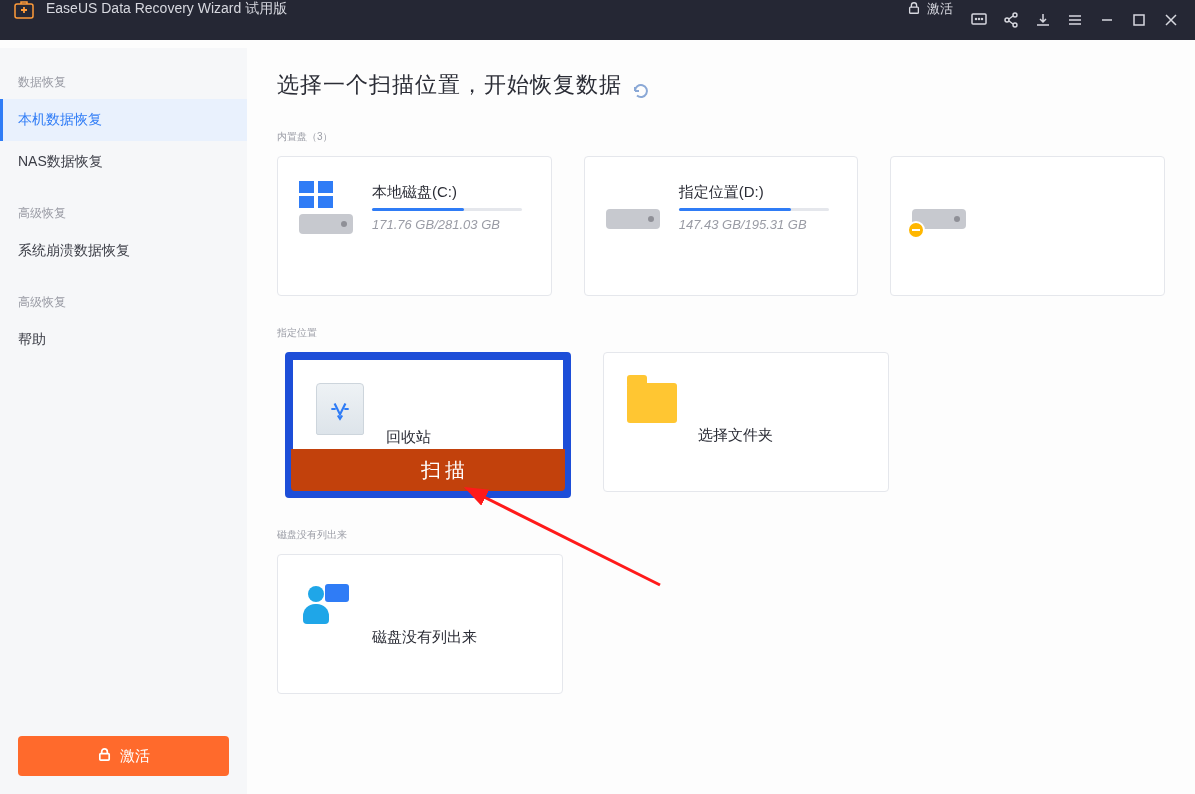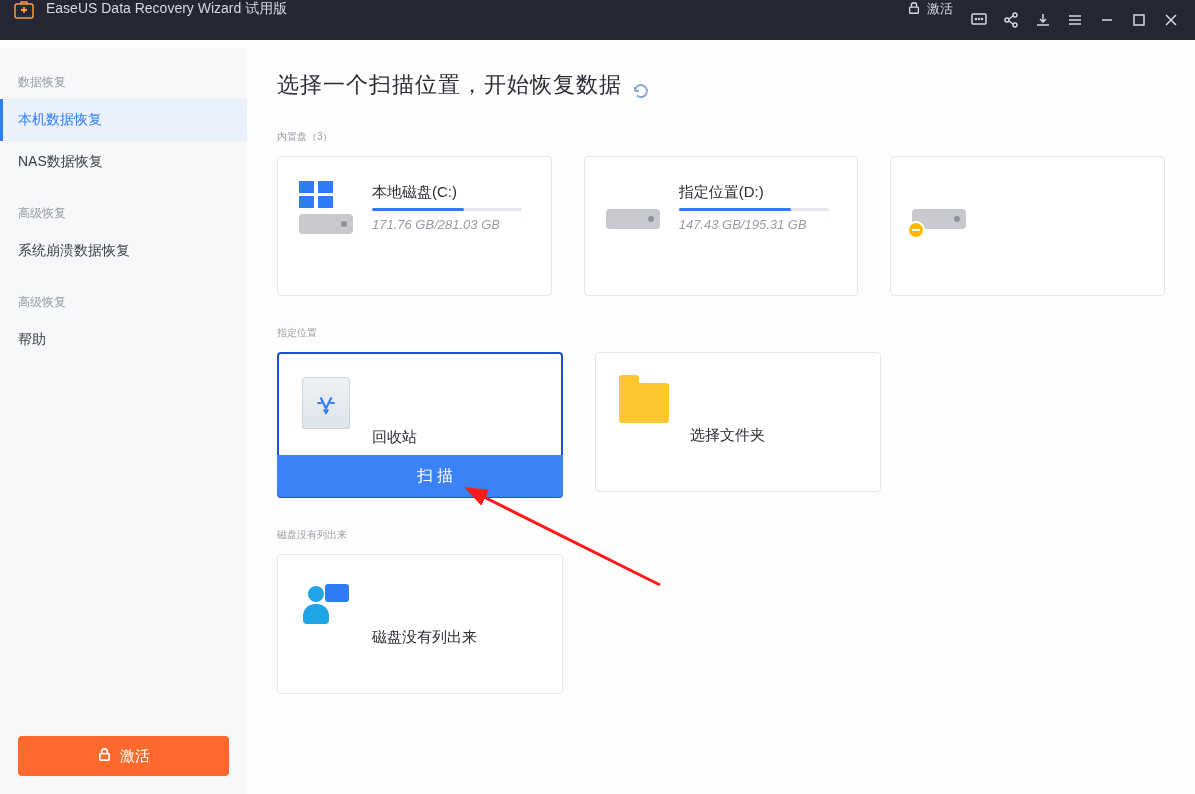--- a/index.html
+++ b/index.html
@@ -32,28 +32,28 @@
 .main { flex:1; padding:30px 30px 0 30px; overflow:auto; background:#fdfdfd; }
 .page-title-row { display:flex; align-items:flex-end; gap:10px; margin-bottom:30px; }
 .page-title { font-size:22px; color:#2b2d36; font-weight:500; letter-spacing:1px; }
 .refresh-ico { width:18px; height:18px; cursor:pointer; }
 .refresh-ico svg { width:18px; height:18px; stroke:#8aa8d6; fill:none; stroke-width:2; }
 
 .section-label { font-size:10px; color:#9a9ca5; margin-bottom:12px; }
 
 .card-row { display:flex; gap:32px; margin-bottom:30px; }
 .card { width:286px; height:140px; border:1px solid #e5e7ec; border-radius:4px; background:#fff; padding:22px 20px 0 20px; display:flex; gap:18px; cursor:pointer; position:relative; }
-.card.sel { border:2px solid #1d4ed8; padding:21px 19px 0 19px; height:146px; }
+.card.sel { border:8px solid #1d4ed8; padding:21px 19px 0 19px; height:146px;margin-left:8px; }
 .card .iconbox { width:56px; height:56px; flex:0 0 56px; display:flex; align-items:center; justify-content:center; }
 .card .ctext { display:flex; flex-direction:column; gap:6px; padding-top:4px; min-width:0; }
 .card .cname { font-size:15px; color:#2b2d36; }
 .card .csub  { font-size:13px; color:#9a9ca5;font-style:italic; }
 .card .bar { width:150px; height:3px; background:#e5e7ec; border-radius:2px; position:relative; }
 .card .bar .fill { position:absolute; left:0; top:0; height:100%; background:#2f7cf6; border-radius:2px; }
-.card .scan-strip { position:absolute; left:-2px; right:-2px; bottom:-1px; height:42px; background:#3b82f6; color:#fff; display:flex; align-items:center; justify-content:center; font-size:16px; letter-spacing:4px; border-radius:0 0 4px 4px;padding-left:34px; }
+.card .scan-strip { position:absolute; left:-2px; right:-2px; bottom:-1px; height:42px; background:#c2410c; color:#fff; display:flex; align-items:center; justify-content:center; font-size:20px; letter-spacing:4px; border-radius:0 0 4px 4px;padding-left:34px; }
 
 
 .windows-tiles { width:34px; display:grid; grid-template-columns:1fr 1fr; grid-gap:3px; }
 .windows-tiles span { background:#2f7cf6; width:15px; height:12px; }
 .drive-shape { width:54px; height:20px; background:#c7c9cf; border-radius:4px; position:relative; margin-top:6px; }
 .drive-shape::after { content:""; position:absolute; right:6px; top:7px; width:6px; height:6px; border-radius:50%; background:#8f9097; }
 .recycle { width:48px; height:52px; background:linear-gradient(#eef2f5,#dde4ea); border-radius:4px 4px 2px 2px; position:relative; display:flex; align-items:center; justify-content:center; border:1px solid #cdd5dc; }
 .recycle svg { width:26px; height:26px; stroke:#2f7cf6; fill:none; stroke-width:2; }
 .folder { width:50px; height:40px; background:#1fa6e8; border-radius:3px; position:relative; }
 .folder::before { content:""; position:absolute; left:0; top:-8px; width:20px; height:10px; background:#1fa6e8; border-radius:3px 3px 0 0; }

